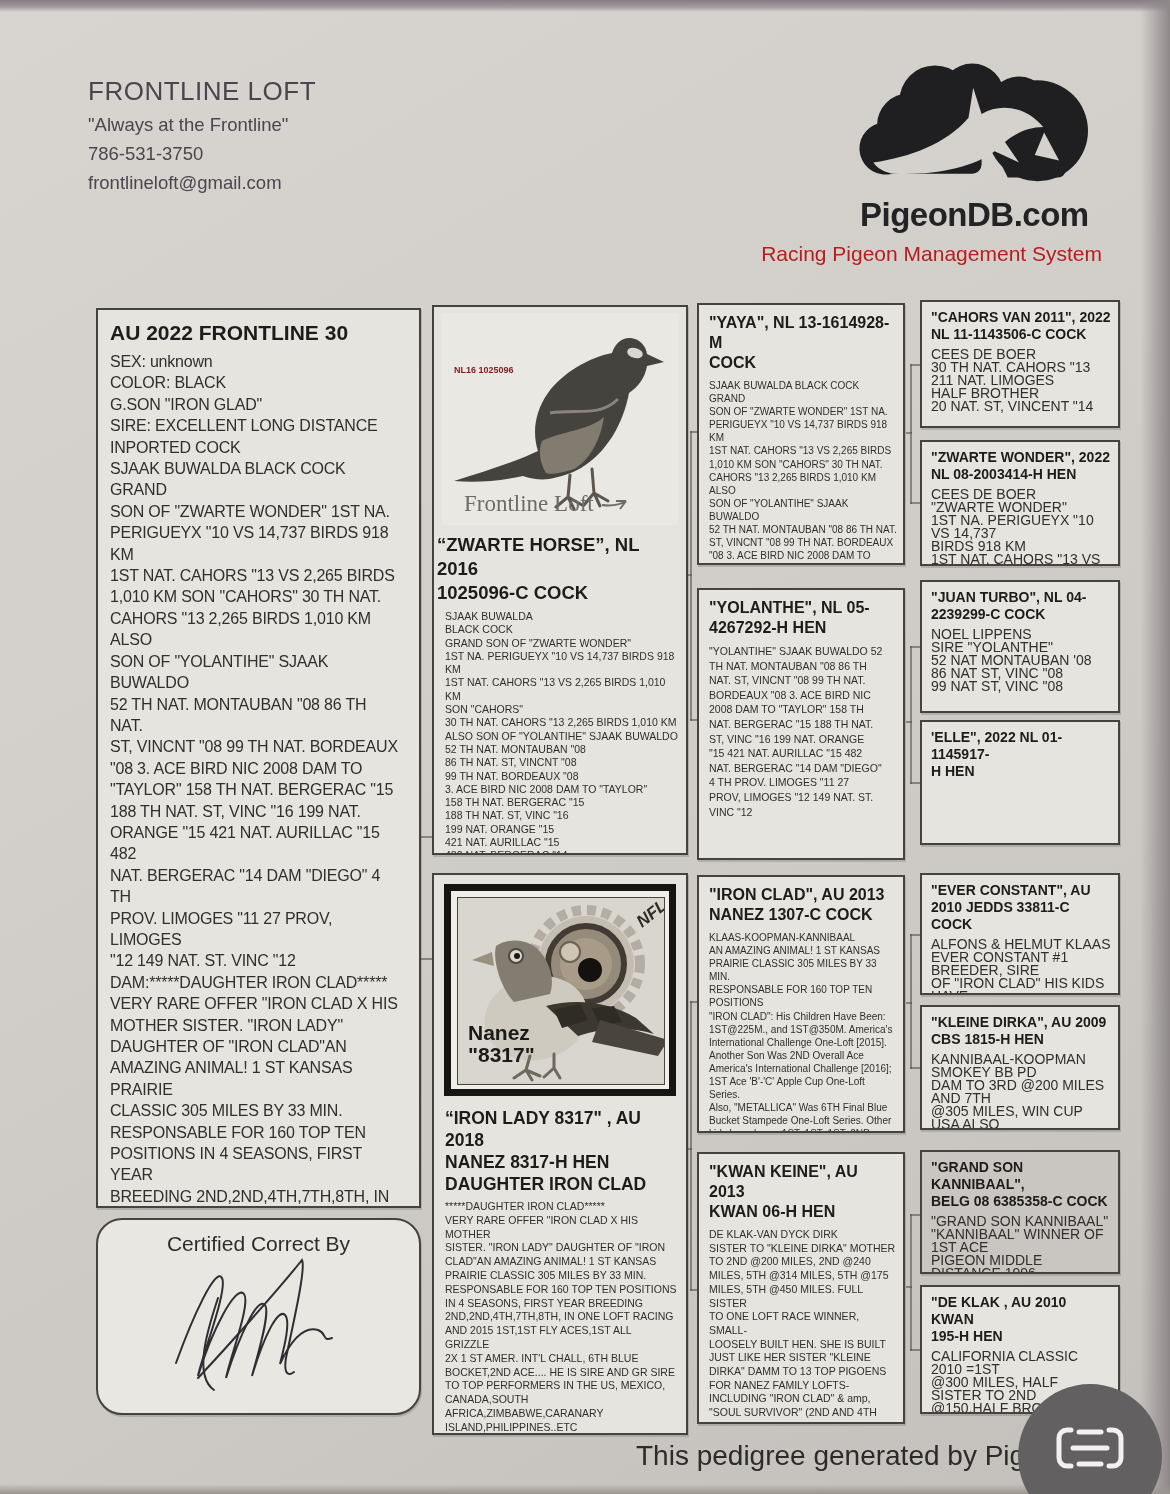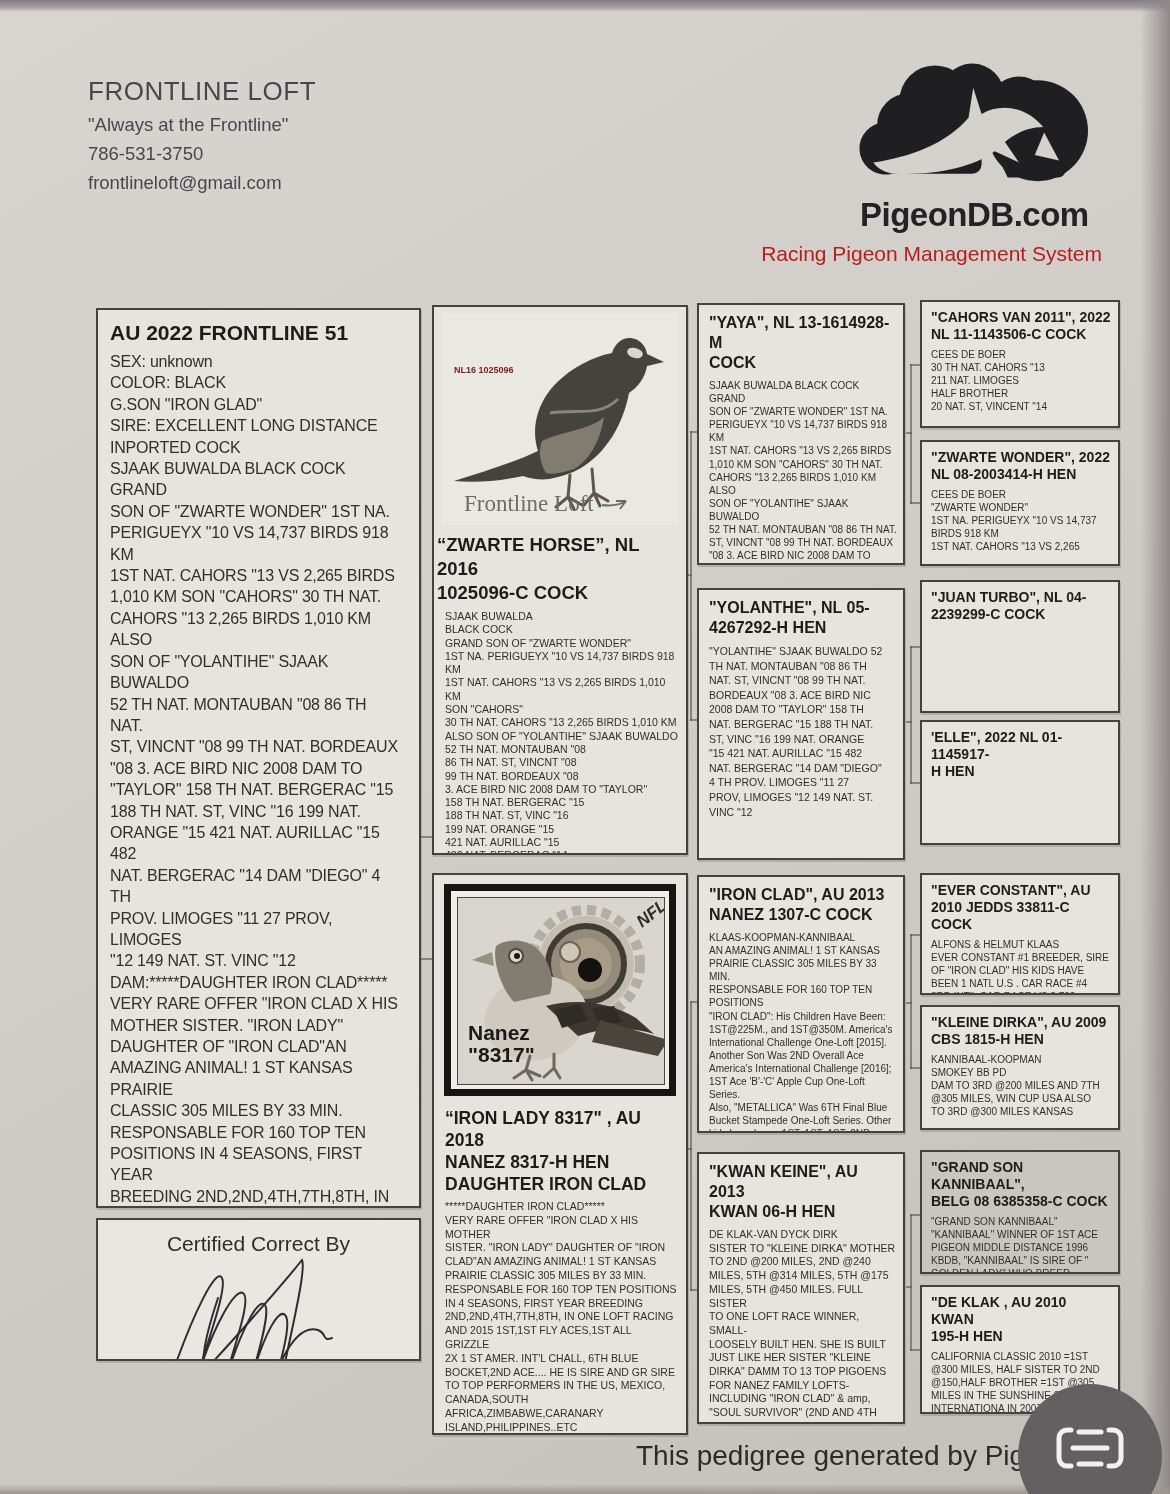--- a/index.html
+++ b/index.html
@@ -27,21 +27,21 @@
   .bd{color:#302f2d;white-space:pre-line;}
   .main-box .bt{font-size:21px;line-height:25px;padding:10px 12px 4px 12px;}
   .main-box .bd{font-size:16px;line-height:21.4px;padding:2px 16px 0 12px;letter-spacing:-.2px;}
   .g1t{font-size:18.5px;line-height:24px;padding:8px 10px 3px 3px;}
   .g1d{font-size:10.5px;line-height:13.3px;padding:2px 8px 0 11px;}
   .damt{font-size:17.5px;line-height:22px;padding:8px 10px 3px 11px;}
   .damd{font-size:10.5px;line-height:13.8px;padding:2px 8px 0 11px;}
   .g2t{font-size:16px;line-height:20px;padding:8px 8px 3px 10px;}
   .g2d{font-size:10px;line-height:13.1px;padding:3px 6px 0 10px;}
   .g3t{font-size:14px;line-height:17px;padding:7px 7px 2px 9px;}
-  .g3d{font-size:10px;line-height:13px;padding:3px 6px 0 9px;}
+  .g3d{font-size:14px;line-height:13px;padding:3px 6px 0 9px;}
   .conn{position:absolute;background:#56534f;opacity:.6;}
   .photo1{position:absolute;left:8px;top:6px;width:236px;height:212px;background:#f0abfc;}
   .frame-outer{position:absolute;left:10px;top:9px;width:232px;height:212px;background:#171513;
     padding:7px;box-sizing:border-box;}
   .frame-matte{width:100%;height:100%;background:#f0eee9;padding:6px;box-sizing:border-box;}
   .frame-inner{width:100%;height:100%;background:#d6d2cb;position:relative;overflow:hidden;border:1px solid #4a463f;}
   .cert-box{background:#e9e7e2;}
   .cert-label{text-align:center;font-size:21px;color:#2e2d2b;padding-top:12px;}
   .footer{position:absolute;left:636px;top:1440px;font-size:28px;color:#2c2b29;}
   .scan-btn{position:absolute;left:1018px;top:1384px;width:144px;height:144px;border-radius:50%;
@@ -100,21 +100,21 @@
 <div class="conn" style="left:906px;top:1002px;width:6px;height:2px"></div>
 <div class="conn" style="left:910px;top:934px;width:2px;height:135px"></div>
 <div class="conn" style="left:910px;top:934px;width:10px;height:2px"></div>
 <div class="conn" style="left:910px;top:1067px;width:10px;height:2px"></div>
 <div class="conn" style="left:906px;top:1286px;width:6px;height:2px"></div>
 <div class="conn" style="left:910px;top:1214px;width:2px;height:137px"></div>
 <div class="conn" style="left:910px;top:1214px;width:10px;height:2px"></div>
 <div class="conn" style="left:910px;top:1349px;width:10px;height:2px"></div>
 
 <div class="box main-box" style="left:96px;top:308px;width:325px;height:900px;">
-  <div class="bt">AU 2022 FRONTLINE 51</div>
+  <div class="bt">AU 2022 FRONTLINE 30</div>
   <div class="bd">SEX: unknown
 COLOR: BLACK
 G.SON "IRON GLAD"
 SIRE: EXCELLENT LONG DISTANCE
 INPORTED COCK
 SJAAK BUWALDA BLACK COCK GRAND
 SON OF "ZWARTE WONDER" 1ST NA.
 PERIGUEYX "10 VS 14,737 BIRDS 918 KM
 1ST NAT. CAHORS "13 VS 2,265 BIRDS
 1,010 KM SON "CAHORS" 30 TH NAT.
@@ -141,21 +141,21 @@
 ONE LOFT RACING AND 2015 1ST,1ST
 FLY ACES,1ST ALL GRIZZLE 2X 1 ST AMER.
 INT'L CHALL, 6TH BLUE BOCKET,2ND
 ACE.... HE IS SIRE AND GR SIRE TO TOP
 PERFORMERS IN THE US, MEXICO,
 CANADA,SOUTH
 AFRICA,ZIMBABWE,CARANARY
 ISLAND,PHILIPPINES..ETC</div>
 </div>
 
-<div class="box cert-box" style="left:96px;top:1218px;width:325px;height:143px;">
+<div class="box cert-box" style="left:96px;top:1218px;width:325px;height:197px;border-radius:26px;">
   <div class="cert-label">Certified Correct By</div>
   <svg width="321" height="160" viewBox="0 0 321 160" style="position:absolute;left:0;top:18px;">
     <g fill="none" stroke="#2e2e33" stroke-width="2" stroke-linecap="round">
       <path d="M78,125 C95,78 118,28 124,40 C130,52 104,118 100,138 C114,92 138,46 146,56 C153,65 132,120 128,140 C142,96 160,58 167,67 C173,75 158,122 154,138 C166,98 180,70 187,77 C193,83 186,110 182,126 C194,100 206,88 220,92 C229,95 224,104 234,100"></path>
       <path d="M100,140 C130,108 180,52 204,22 C208,30 196,82 188,120 C186,132 188,140 196,134"></path>
       <path d="M120,60 C108,96 96,138 116,152"></path>
     </g>
   </svg>
 </div>
 
@@ -337,20 +337,25 @@
 NL 08-2003414-H HEN</div>
   <div class="bd g3d">CEES DE BOER
 "ZWARTE WONDER"
 1ST NA. PERIGUEYX "10 VS 14,737
 BIRDS 918 KM
 1ST NAT. CAHORS "13 VS 2,265</div>
 </div>
 <div class="box" style="left:920px;top:580px;width:200px;height:133px;">
   <div class="bt g3t">"JUAN TURBO",  NL 04-
 2239299-C COCK</div>
+  <div class="bd g3d">NOEL LIPPENS
+SIRE "YOLANTHE"
+52 NAT MONTAUBAN '08
+86 NAT ST, VINC "08
+99 NAT ST, VINC "08</div>
 </div>
 <div class="box" style="left:920px;top:720px;width:200px;height:125px;">
   <div class="bt g3t">'ELLE", 2022 NL 01-1145917-
 H HEN</div>
 </div>
 <div class="box" style="left:920px;top:873px;width:200px;height:122px;">
   <div class="bt g3t">"EVER CONSTANT",  AU
 2010 JEDDS 33811-C COCK</div>
   <div class="bd g3d">ALFONS &amp; HELMUT KLAAS
 EVER CONSTANT #1 BREEDER, SIRE

